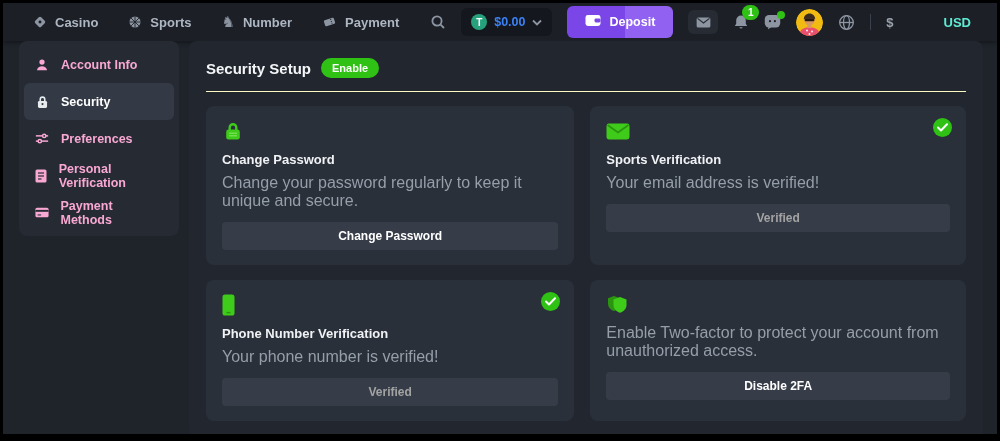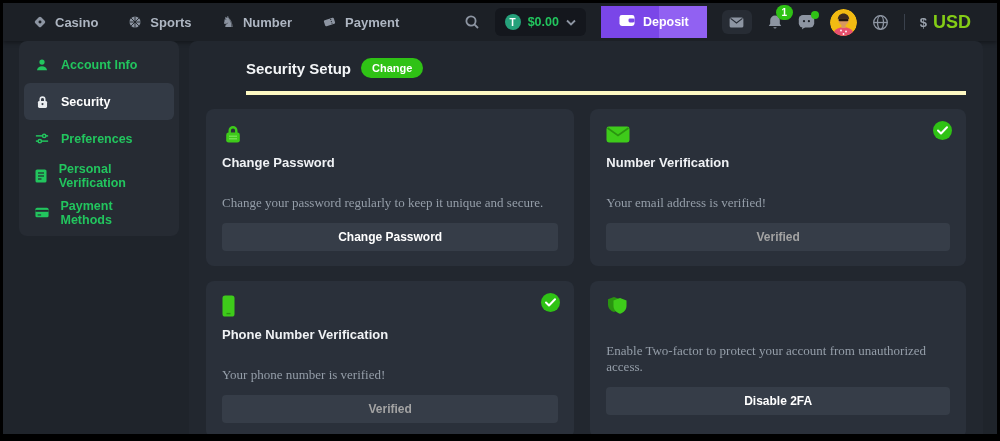--- a/index.html
+++ b/index.html
@@ -17,63 +17,63 @@
     font-size:13px; font-weight:600; cursor:pointer; }
   .nav-item .ico { display:flex; color:#8d95a2; }
   .knight { font-family:"DejaVu Sans",sans-serif; font-size:15px; line-height:1; color:#8d95a2; }
 
   .right { margin-left:auto; display:flex; align-items:center; gap:15px; }
   .search-btn { color:#8d95a2; display:flex; cursor:pointer; }
   .balance { display:flex; align-items:center; gap:7px; background:#14171d;
     border-radius:6px; padding:6px 10px; cursor:pointer; }
   .coin { width:16px; height:16px; border-radius:50%; background:#26a17b; color:#fff;
     font-size:10px; font-weight:700; display:flex; align-items:center; justify-content:center; }
-  .balance .amt { color:#22c55e; font-size:12.5px; font-weight:700; }
+  .balance .amt { color:#3b82f6; font-size:12.5px; font-weight:700; }
   .chev { display:flex; color:#8d95a2; }
   .deposit { display:flex; align-items:center; gap:8px; color:#fff; font-size:12.5px;
-    font-weight:700; padding:8px 18px; border-radius:0; border:none; cursor:pointer;
+    font-weight:700; padding:8px 18px; border-radius:6px; border:none; cursor:pointer;
     background:linear-gradient(90deg,#7a46e8 0%,#7a46e8 55%,#9161f2 55%,#9161f2 100%); }
   .icon-btn { position:relative; display:flex; align-items:center; justify-content:center;
     color:#8d95a2; cursor:pointer; }
   .mail-btn { width:30px; height:24px; background:#272c34; border-radius:6px; }
   .badge { position:absolute; top:-9px; left:9px; background:#2fc215; color:#fff;
     font-size:10px; font-weight:700; min-width:17px; height:15px; border-radius:8px;
     display:flex; align-items:center; justify-content:center; padding:0 4px; }
   .green-dot { position:absolute; top:-3px; right:-4px; width:8px; height:8px;
     border-radius:50%; background:#2fc215; }
   .avatar { width:27px; height:27px; border-radius:50%; overflow:hidden; cursor:pointer; }
   .divider-v { width:1px; height:16px; background:#3a414c; }
   .currency { display:flex; align-items:center; gap:6px; cursor:pointer; }
   .currency .sym { color:#9aa2ad; font-size:13px; font-weight:600; }
-  .currency .code { color:#84cc16; font-size:18px; font-weight:700; }
+  .currency .code { color:#5eead4; font-size:13px; font-weight:700;margin-left:44px; }
 
   
   .page-title { color:#f1f3f6; font-size:14px; font-weight:700; margin:18px 0 14px 32px; }
   .content { display:flex; align-items:flex-start; padding:0 14px 0 16px; }
 
   .sidebar { width:160px; background:#262b33; border-radius:8px; padding:5px; flex-shrink:0; }
   .side-item { display:flex; align-items:center; gap:11px; height:37px; padding:0 10px;
-    color:#22c55e; font-size:12.5px; font-weight:600; border-radius:6px; cursor:pointer; }
+    color:#f9a8d4; font-size:12.5px; font-weight:600; border-radius:6px; cursor:pointer; }
   .side-item .ico { display:flex; width:16px; justify-content:center; }
   .side-item.active { background:#333a45; color:#ffffff; font-weight:700; }
   .side-item.active .ico { color:#e8ebee; }
 
   .panel { flex:1; margin-left:10px; background:#22272f; border-radius:8px;
     padding:17px 17px 18px 17px; }
   .panel-head { display:flex; align-items:center; gap:10px; padding-bottom:13px;
-    border-bottom:4px solid #fef9c3;margin-left:40px; }
+    border-bottom:1px solid #fef9c3; }
   .panel-title { color:#f3f5f7; font-size:15px; font-weight:700; }
   .pill { background:#2fc215; color:#fff; font-size:11px; font-weight:700;
     padding:4px 11px; border-radius:11px; }
 
   .grid { margin-top:14px; display:grid; grid-template-columns:1fr 1.02fr; gap:15px 16px; }
   .card { position:relative; background:#2a303a; border-radius:8px; padding:13px 16px 15px 16px; }
   .card .ico-row { height:24px; display:flex; align-items:center; }
   .card-title { color:#f0f2f5; font-size:13px; font-weight:700; margin-top:9px; }
-  .card-desc { color:#959ea9; font-size:13px; margin-top:25px;font-family:Liberation Serif, serif; }
+  .card-desc { color:#959ea9; font-size:16px; margin-top:7px; }
   .card-btn { margin-top:12px; width:100%; height:28px; background:#363d48;
     border:none; border-radius:4px; font-size:12px; font-weight:700; cursor:pointer;
     font-family:"Liberation Sans","DejaVu Sans",sans-serif; }
   .card-btn.primary { color:#ffffff; }
   .card-btn.muted { color:#a3a3a3; }
   .check-badge { position:absolute; top:12px; right:14px; width:19px; height:19px;
     border-radius:50%; background:#2fc215; display:flex; align-items:center; justify-content:center; }
 </style>
 </head>
 <body>
@@ -255,21 +255,21 @@
                 <line x1="3" y1="8.8" x2="7" y2="8.8" stroke="#262b33" stroke-width="1.2"></line>
               </svg>
         </span>
         <span>Payment Methods</span>
       </div>
     </div>
 
     <div class="panel">
       <div class="panel-head">
         <span class="panel-title">Security Setup</span>
-        <span class="pill">Change</span>
+        <span class="pill">Enable</span>
       </div>
 
       <div class="grid">
 
         <div class="card">
           <div class="ico-row">
             <svg width="22" height="21" viewBox="0 0 22 21">
                   <path d="M6.5 10V6.5a4.5 4.5 0 0 1 9 0V10h-2.4V6.5a2.1 2.1 0 0 0-4.2 0V10z" fill="#3ecb1a"></path>
                   <rect x="4.2" y="8.6" width="13.6" height="10" rx="2.4" fill="#3ecb1a"></rect>
                   <line x1="7" y1="12.2" x2="15" y2="12.2" stroke="#7fe35e" stroke-width="1.2"></line>
@@ -286,21 +286,21 @@
             <svg width="11" height="9" viewBox="0 0 11 9" fill="none" stroke="#fff" stroke-width="2" stroke-linecap="round" stroke-linejoin="round">
                   <polyline points="1,4.5 4,7.5 10,1.2"></polyline>
                 </svg>
           </span>
           <div class="ico-row">
             <svg width="24" height="17" viewBox="0 0 24 17">
                   <rect x="0.5" y="0.5" width="23" height="16" rx="2.4" fill="#3ecb1a"></rect>
                   <polyline points="1.5,2 12,9.5 22.5,2" fill="none" stroke="#2a9410" stroke-width="1.6"></polyline>
                 </svg>
           </div>
-          <div class="card-title">Number Verification</div>
+          <div class="card-title">Sports Verification</div>
           <div class="card-desc">Your email address is verified!</div>
           <button class="card-btn muted">Verified</button>
         </div>
 
         <div class="card">
           <span class="check-badge">
             <svg width="11" height="9" viewBox="0 0 11 9" fill="none" stroke="#fff" stroke-width="2" stroke-linecap="round" stroke-linejoin="round">
                   <polyline points="1,4.5 4,7.5 10,1.2"></polyline>
                 </svg>
           </span>

